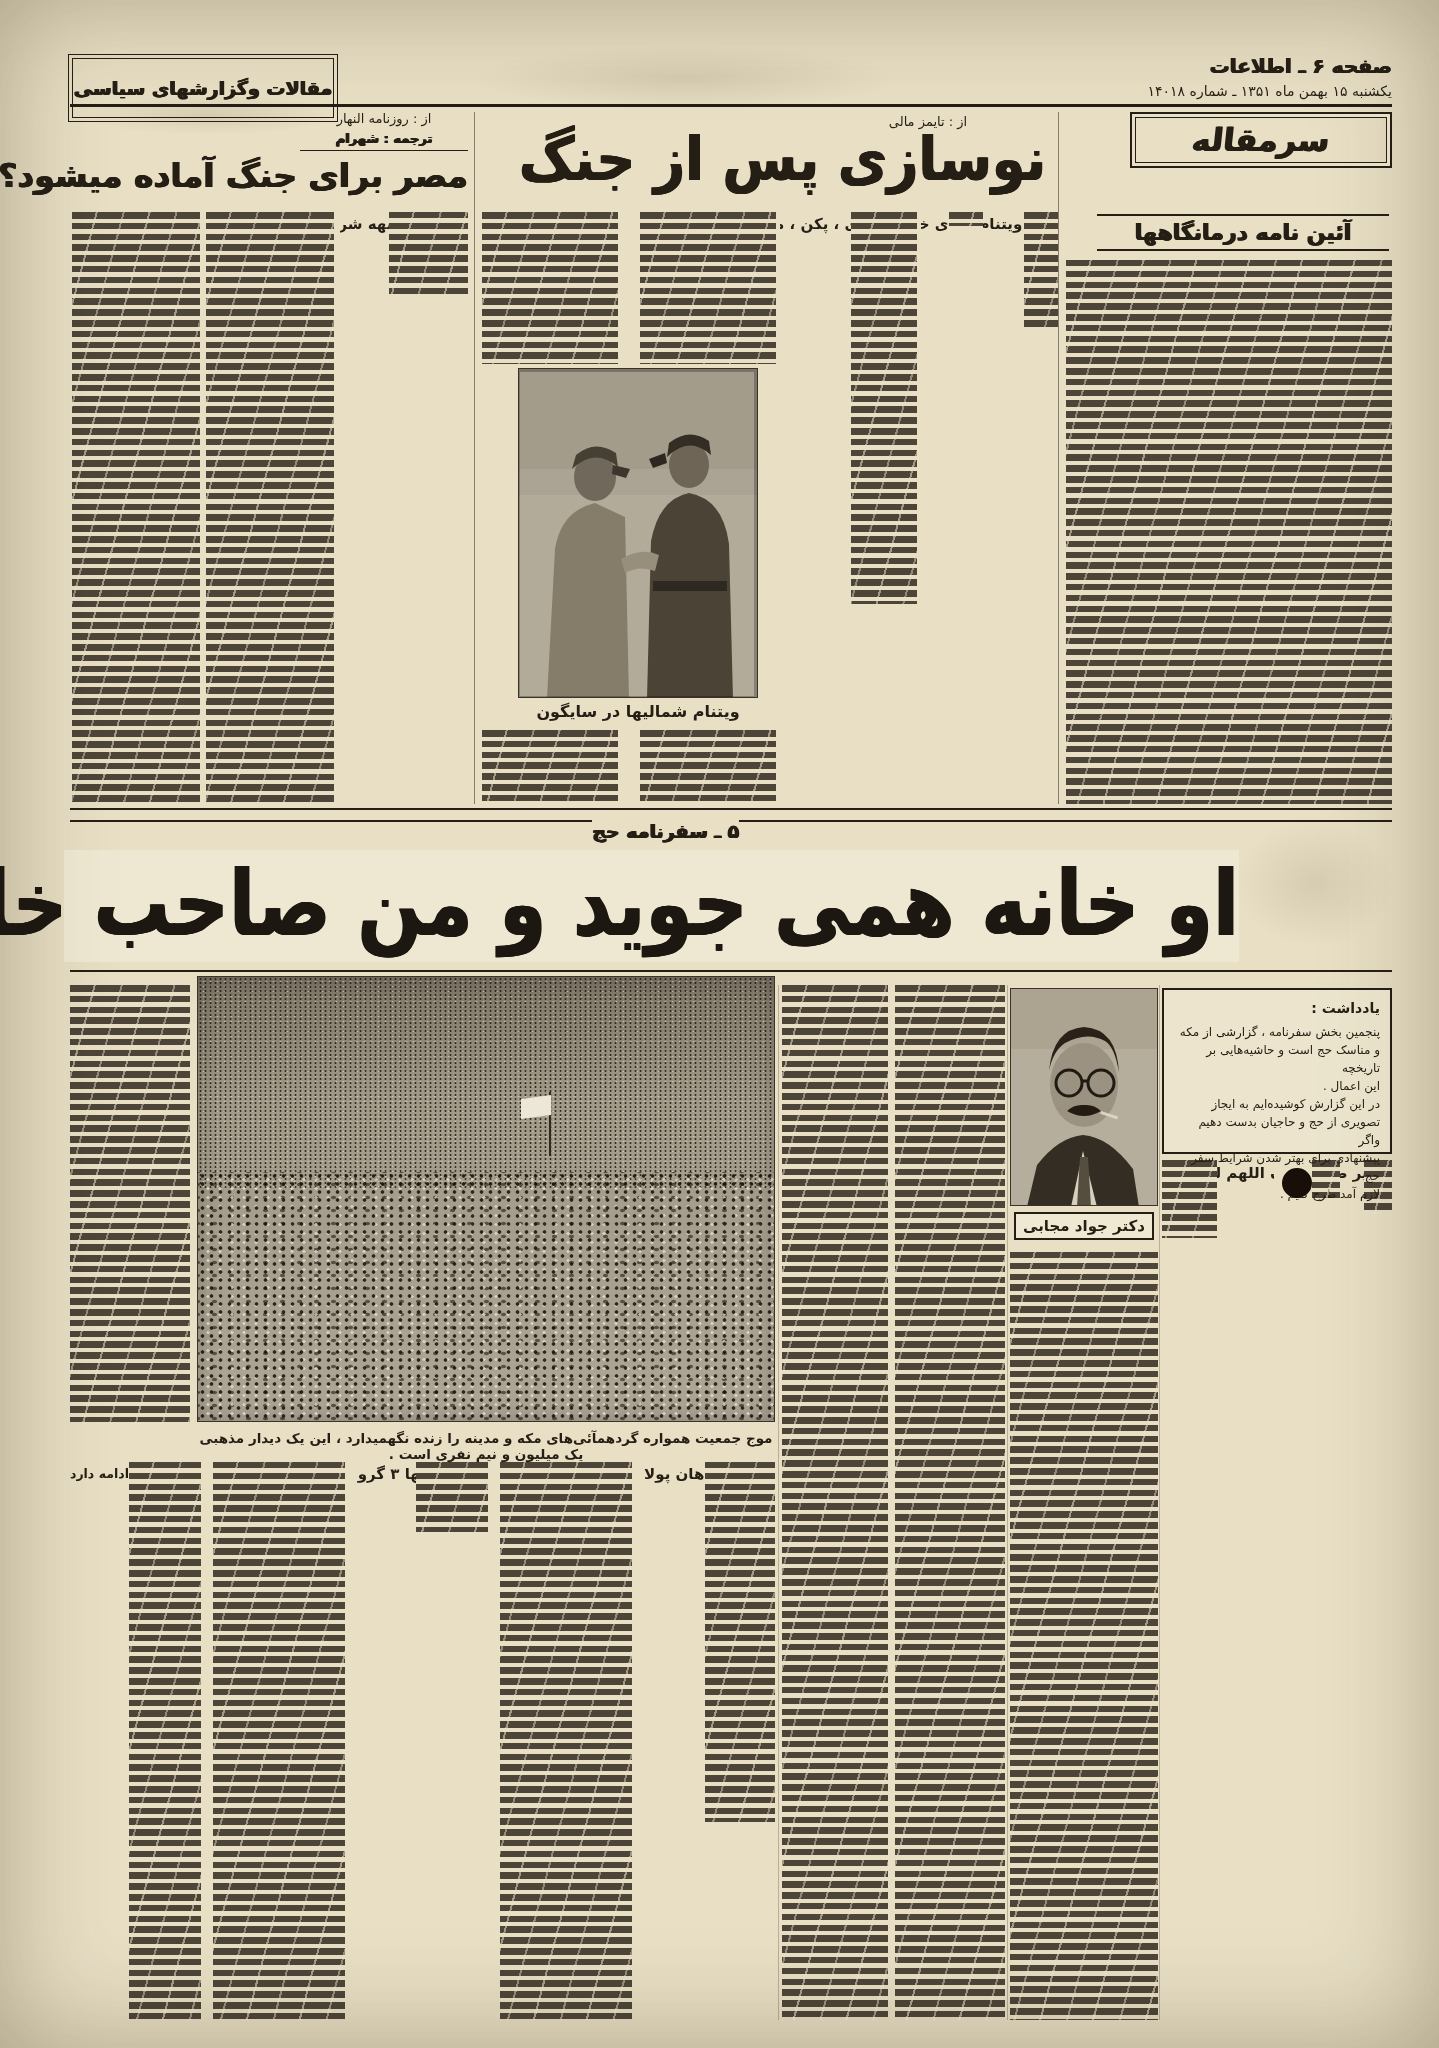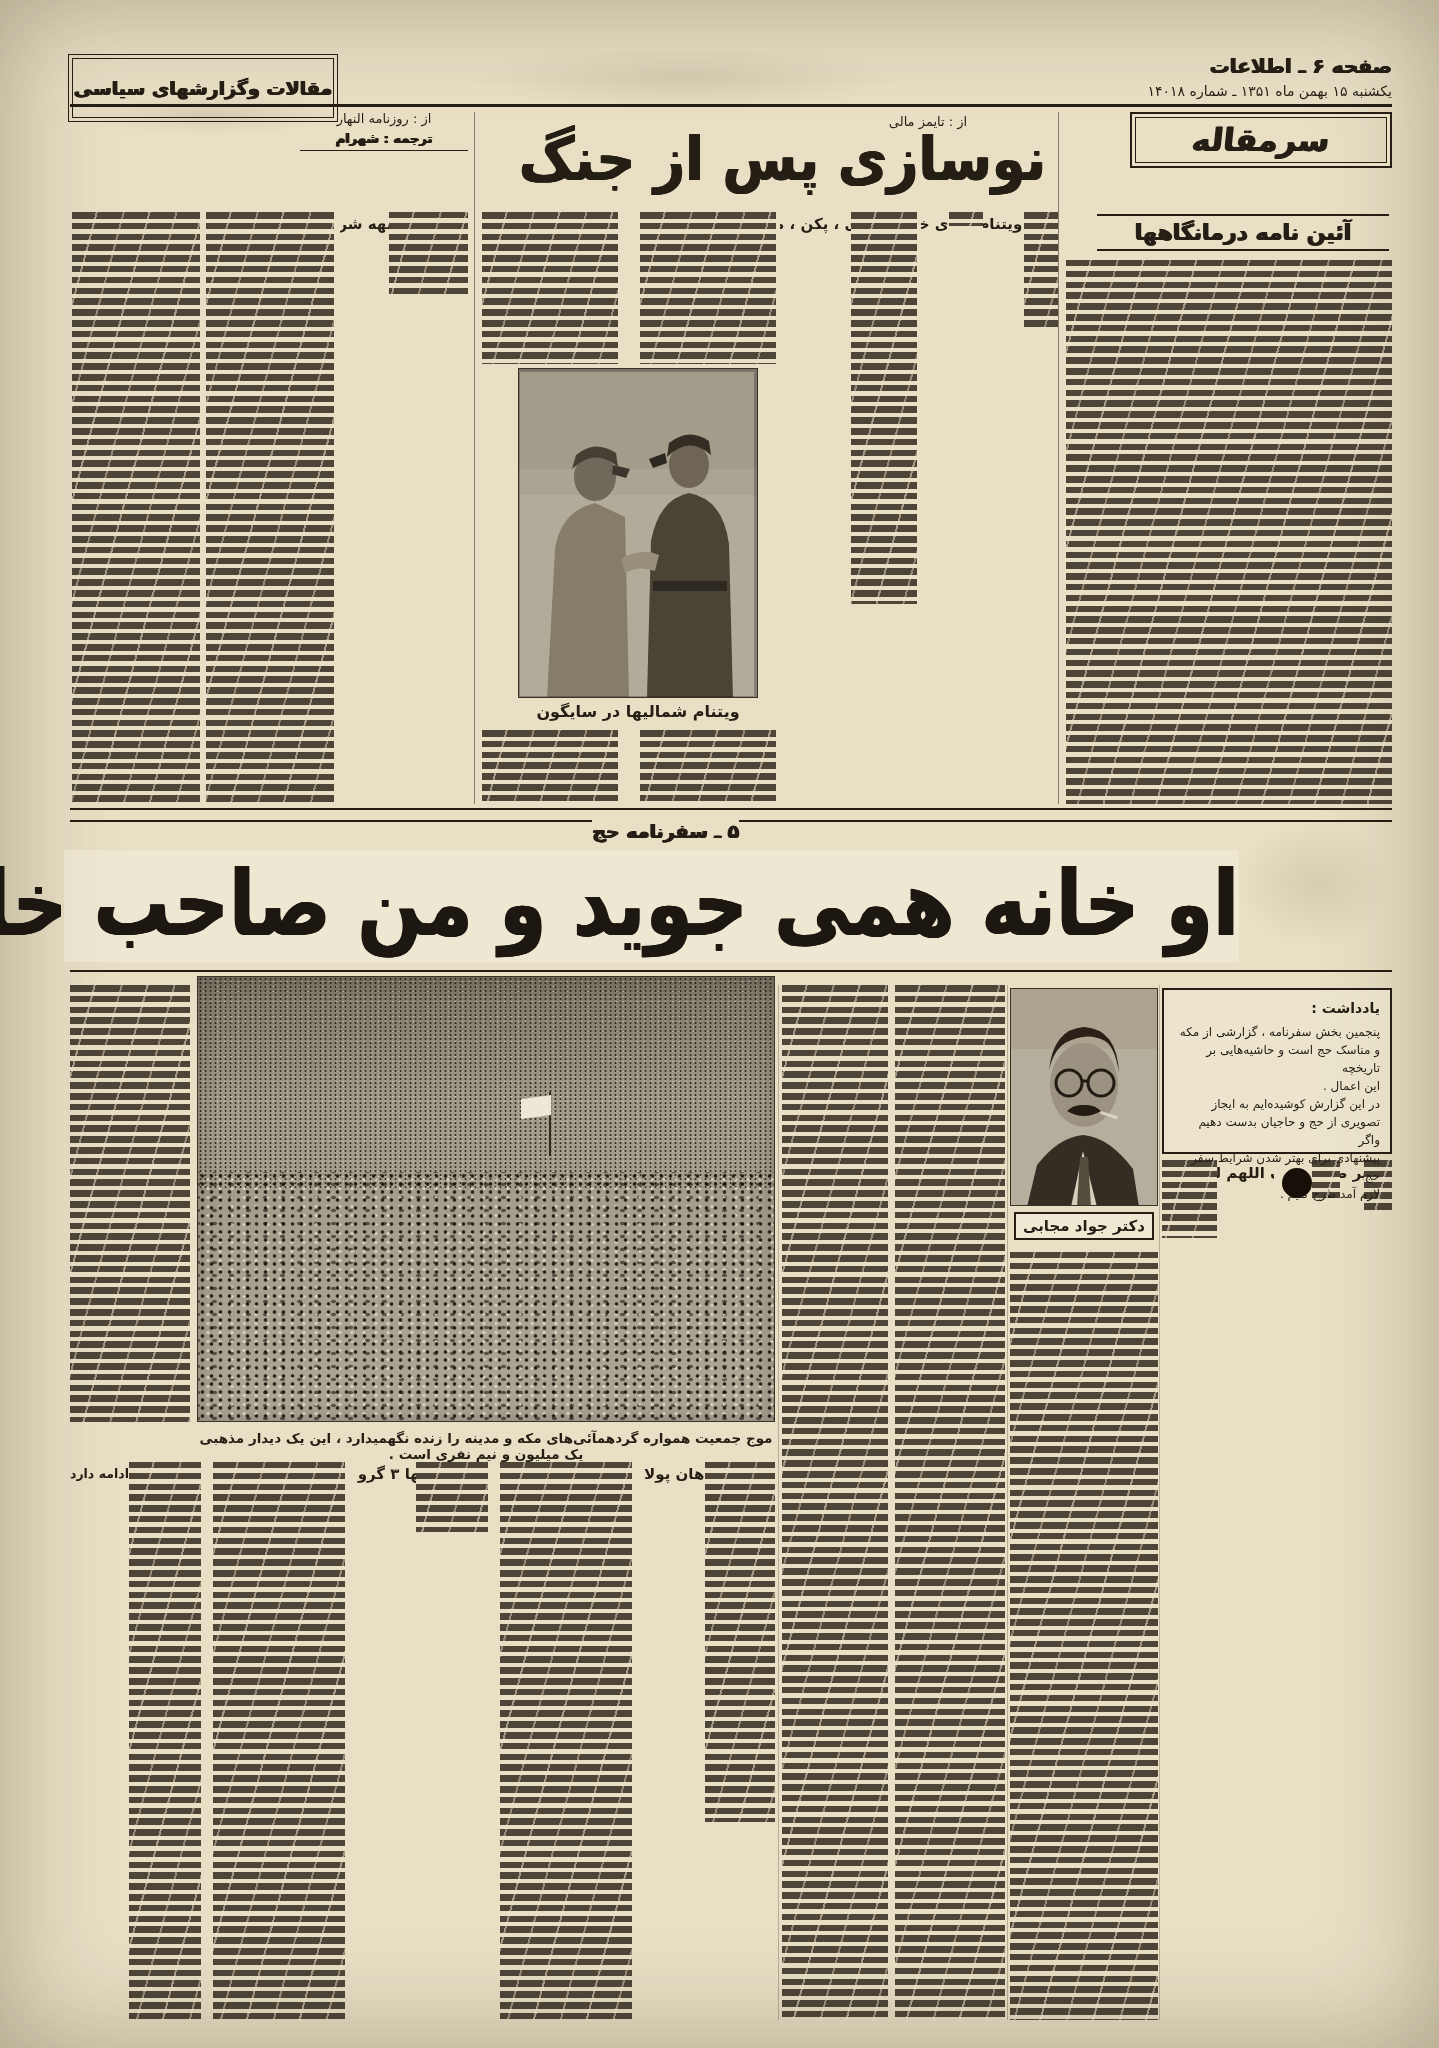--- a/index.html
+++ b/index.html
@@ -115,20 +115,21 @@
     </svg>
   </div>
   <div class="abs caption" style="left:518px;top:702px;width:240px;font-size:16px">ویتنام شمالیها در سایگون</div>
 
   <div class="abs vline" style="left:474px;top:112px;height:692px"></div>
 
   <div class="abs" style="left:300px;top:106px;width:168px;border-top:1px solid #241e14;border-bottom:1px solid #241e14;padding:2px 0">
     <div class="src-small">از : روزنامه النهار</div>
     <div class="src-small heavy">ترجمه : شهرام</div>
   </div>
+  <div class="abs heavy" style="left:74px;top:150px;width:394px;font-size:33px;line-height:52px;text-align:center;white-space:nowrap">مصر برای جنگ آماده میشود؟</div>
 
   <div class="abs col" style="left:340px;top:212px;width:128px;height:592px">
     <div class="sim" style="height:82px"></div>
     <div class="subhead" style="height:24px">جبهه شرق</div>
     <div class="sim" style="flex:1"></div>
   </div>
   <div class="abs sim" style="left:206px;top:212px;width:128px;height:592px"></div>
   <div class="abs sim" style="left:72px;top:212px;width:128px;height:592px"></div>
 
   <div class="abs hline" style="left:70px;right:47px;top:808px;height:2px"></div>

